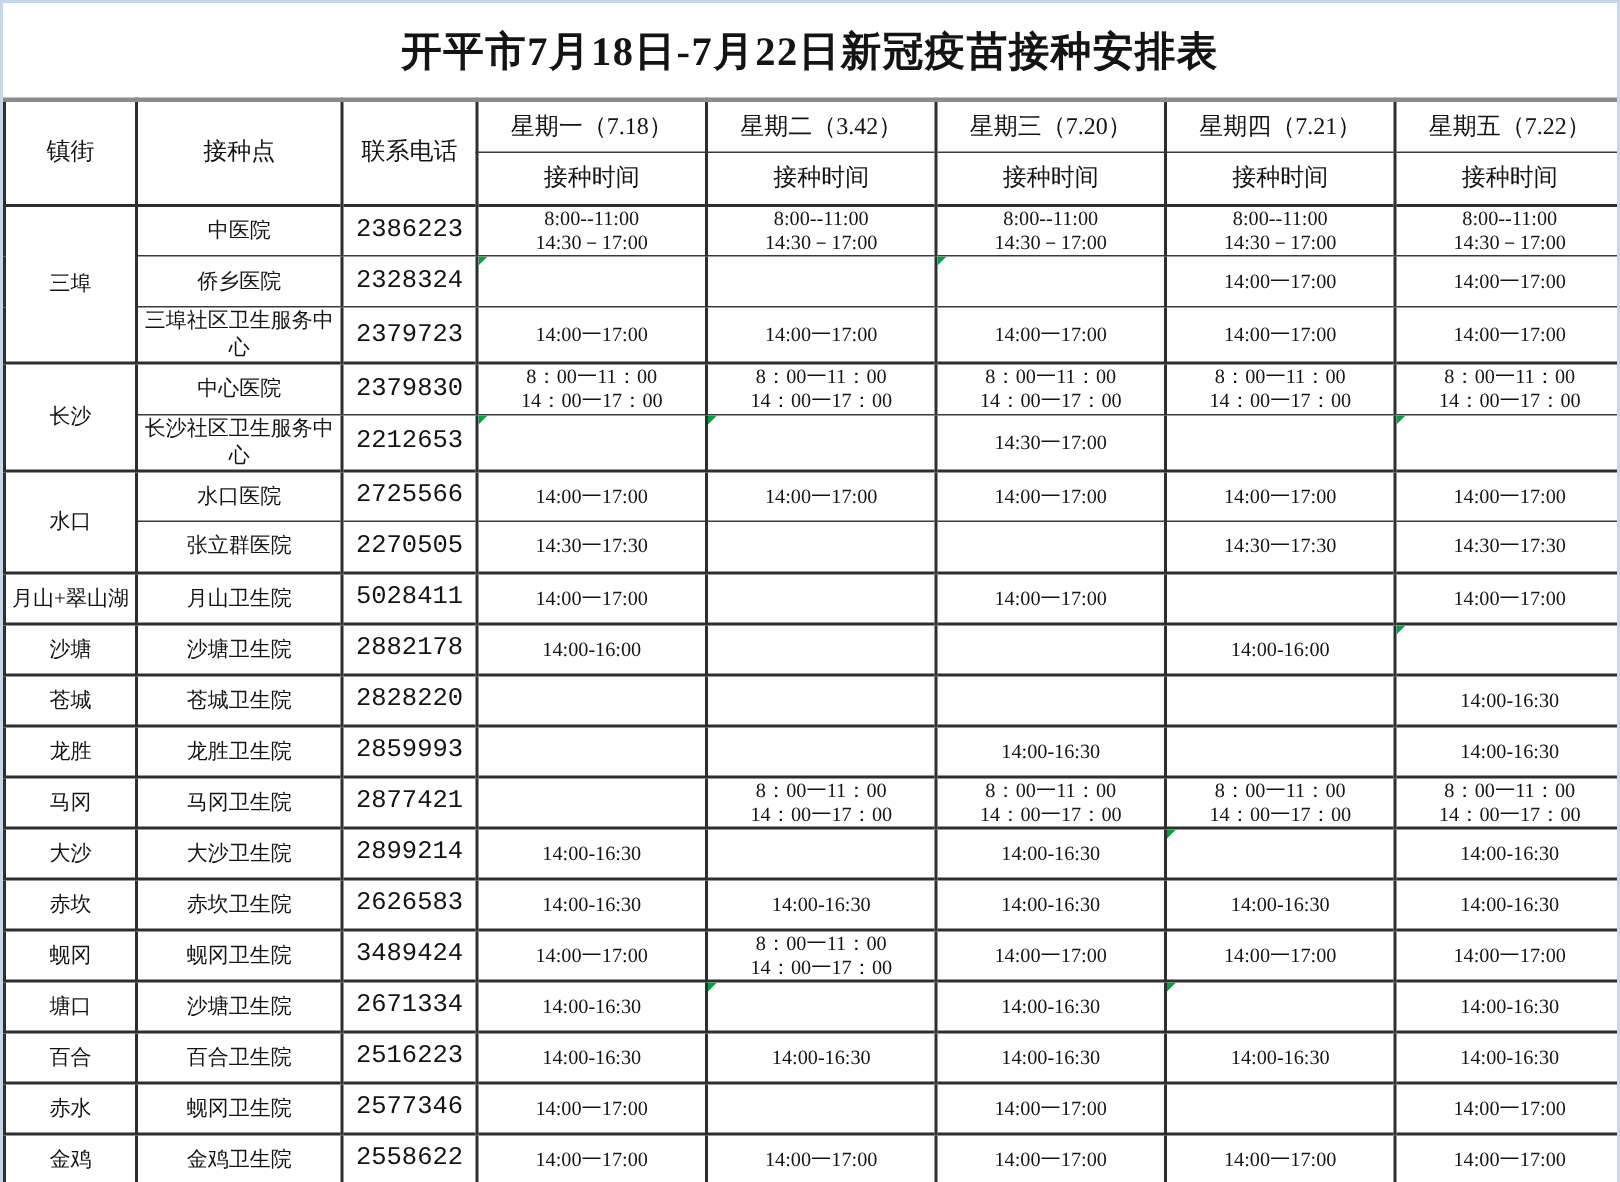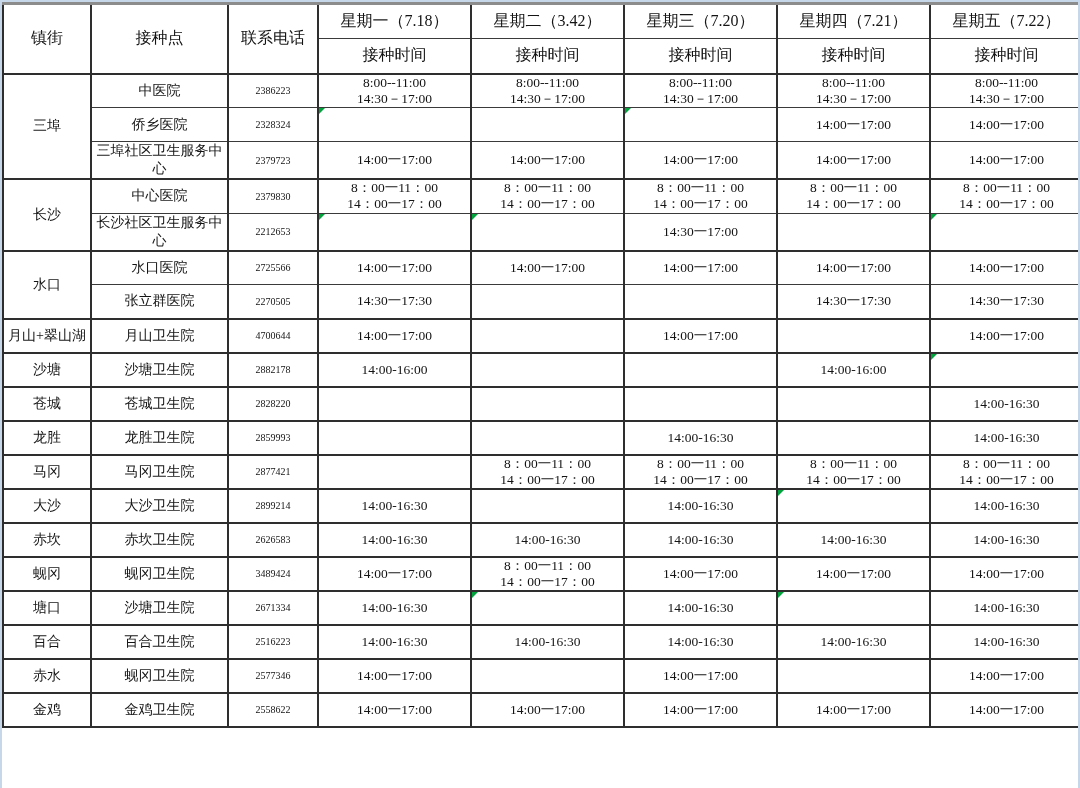--- a/index.html
+++ b/index.html
@@ -35,35 +35,38 @@
     text-align:center;vertical-align:middle;
     padding:0;overflow:hidden;
     font-weight:normal;
   }
   table.schedule thead th{font-size:16px;}
   thead tr{height:35px;}
   thead{border-bottom:2px solid #2e2e2e;}
   tbody tr{height:34px;}
   tbody tr.group-start td{border-top:2px solid #2e2e2e;}
   td.town,td.site{font-size:14px;}
-  td.phone{font-size:10px;}
+  td.phone{font-size:17px;font-family:Liberation Mono, monospace;}
   td.time{
     position:relative;
     font-size:13.5px;line-height:16px;
   }
   .marker{
     position:absolute;top:0;left:0;width:0;height:0;
     border-top:6px solid #00a33c;
     border-right:6px solid transparent;
   }
 </style>
 </head>
 <body>
 
 <div class="page">
+  <div class="title-band">
+    <span class="page-title">开平市7月18日-7月22日新冠疫苗接种安排表</span>
+  </div>
   <table class="schedule">
     <colgroup>
       <col style="width:88px">
         <col style="width:137px">
         <col style="width:90px">
       <col style="width:153px">
         <col style="width:153px">
         <col style="width:153px">
         <col style="width:153px">
         <col style="width:153px">
@@ -222,21 +225,21 @@
           <td class="time">
             <div>14:30一17:30</div>
           </td>
           <td class="time">
             <div>14:30一17:30</div>
           </td>
         </tr>
         <tr class="group-start">
           <td class="town" rowspan="1">月山+翠山湖</td>
           <td class="site">月山卫生院</td>
-          <td class="phone">4700644</td>
+          <td class="phone">5028411</td>
           <td class="time">
             <div>14:00一17:00</div>
           </td>
           <td class="time"></td>
           <td class="time">
             <div>14:00一17:00</div>
           </td>
           <td class="time"></td>
           <td class="time">
             <div>14:00一17:00</div>

